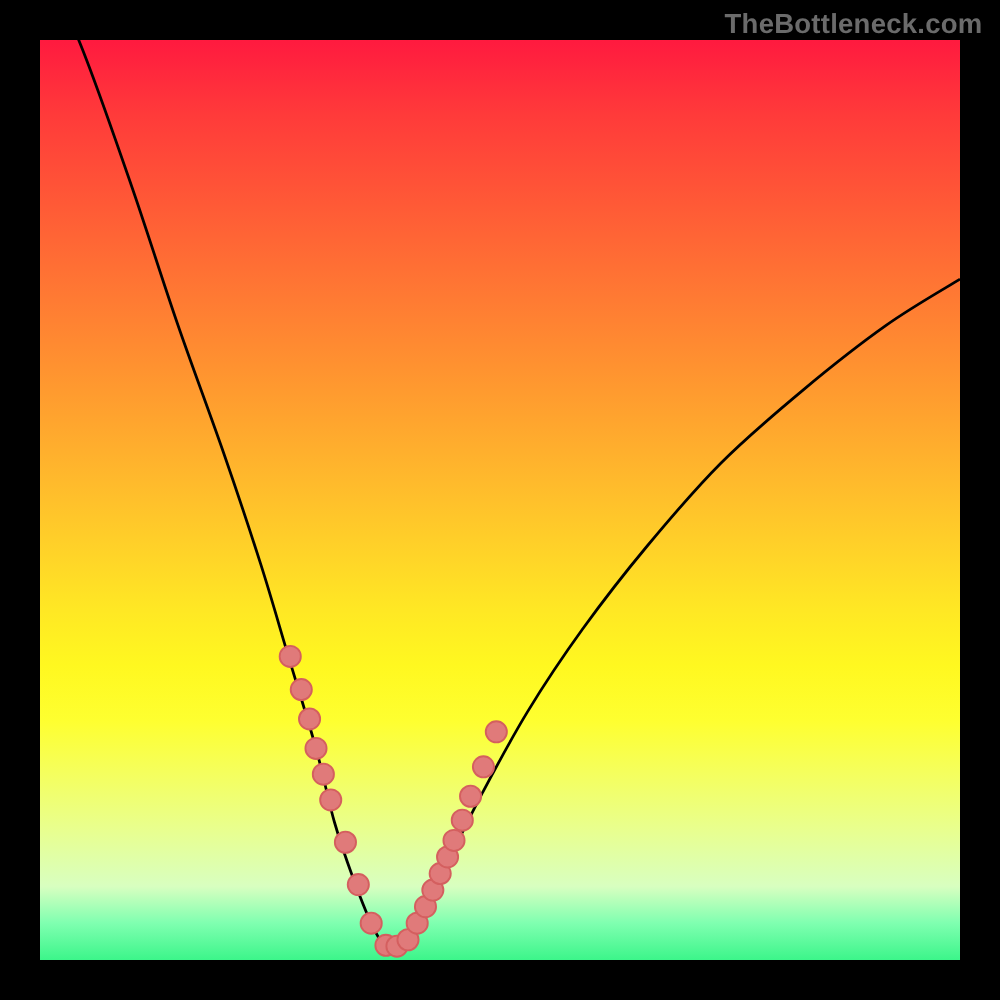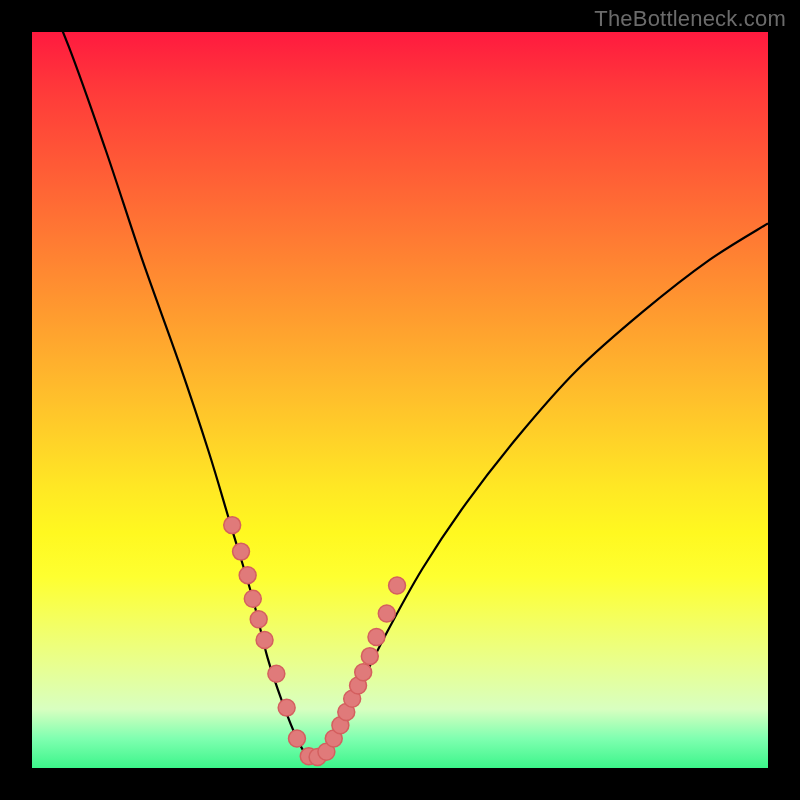--- a/index.html
+++ b/index.html
@@ -47,21 +47,21 @@
       #7fffb0 96%,
       #3cf58a 100%
     );
   }
   .watermark {
     position: absolute;
     top: 6px;
     right: 14px;
     color: #6b6b6b;
     font-size: 22px;
-    font-weight: 400;
+    font-weight: 700;
     letter-spacing: 0.2px;
     user-select: none;
   }
   svg.curve {
     position: absolute;
     inset: 0;
     width: 100%;
     height: 100%;
     overflow: visible;
   }

